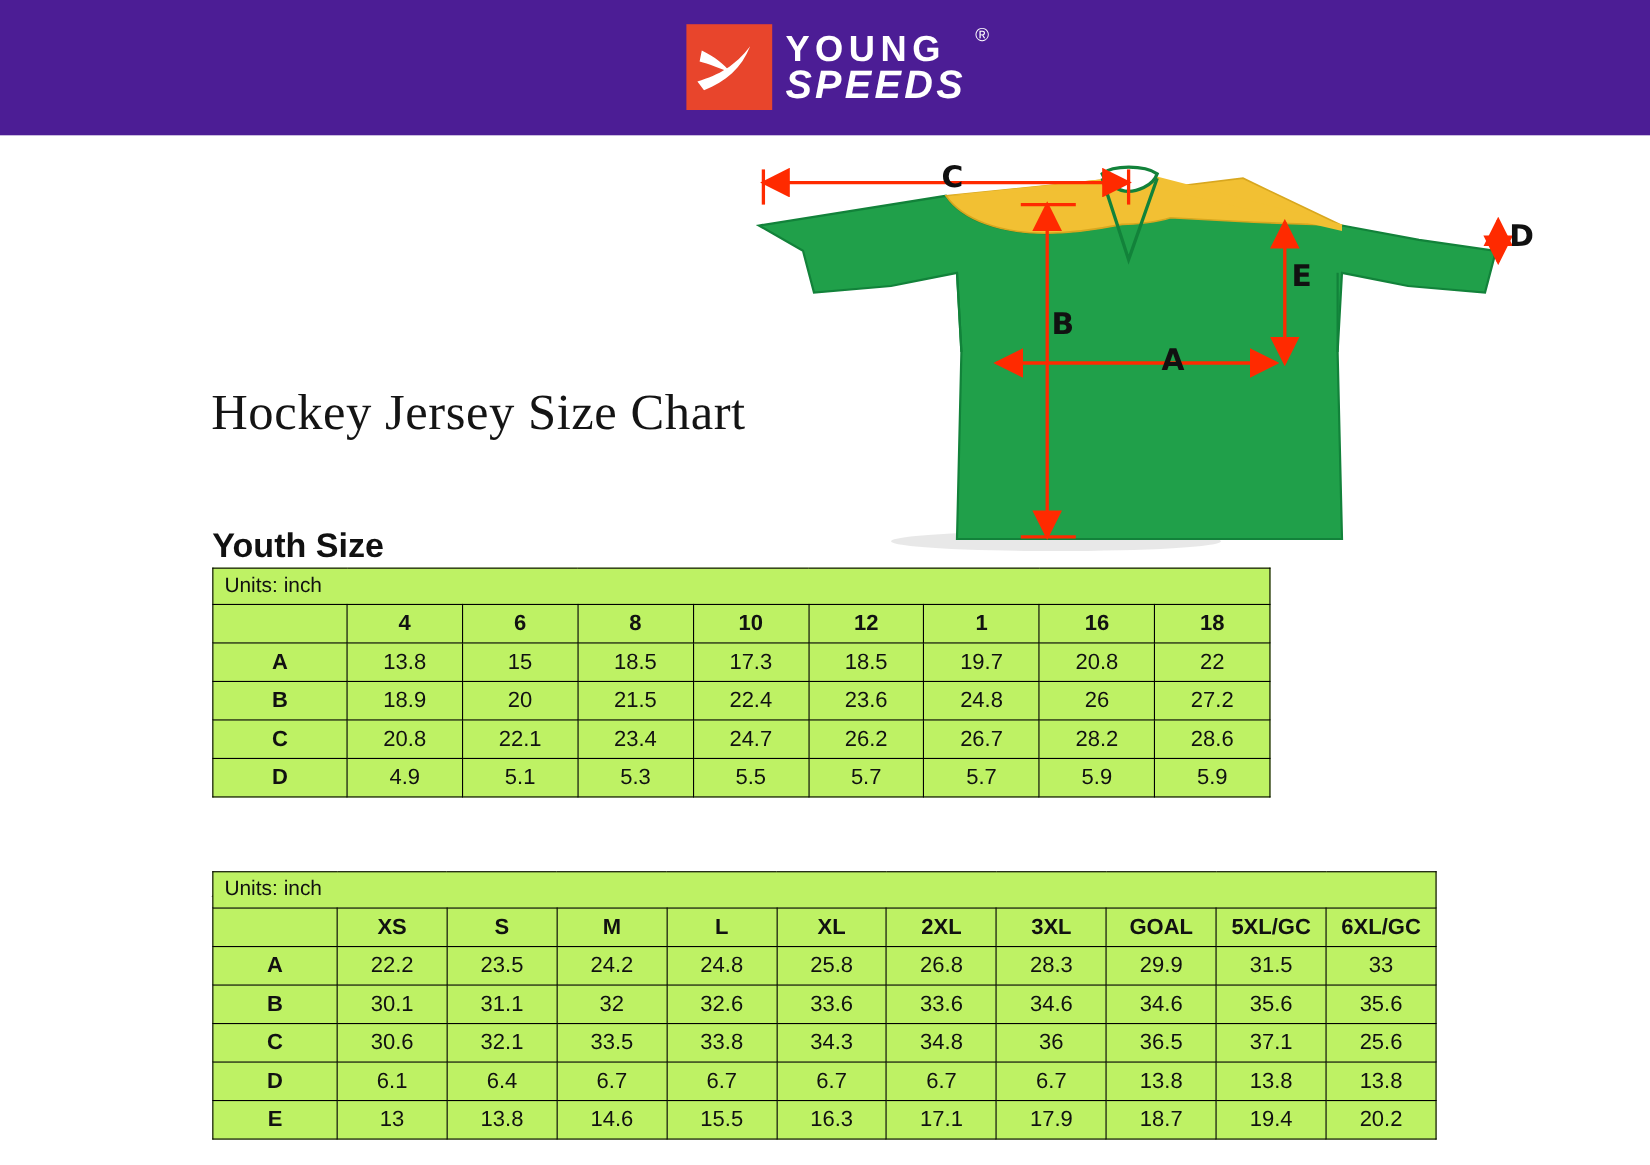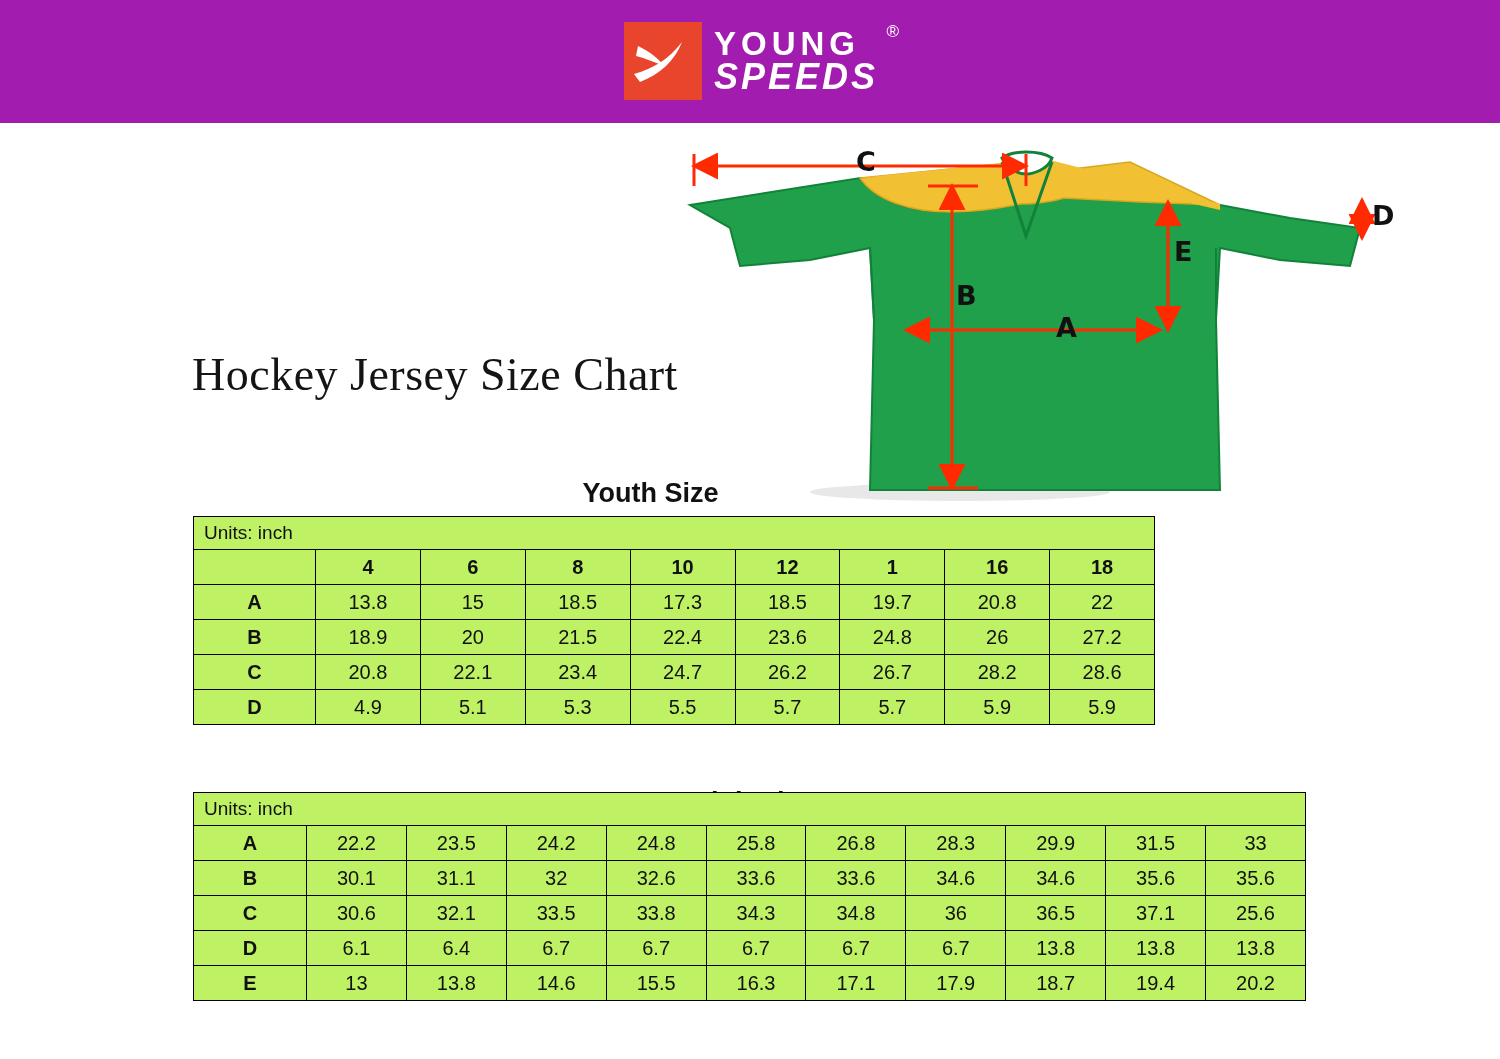--- a/index.html
+++ b/index.html
@@ -14,21 +14,21 @@
     position: relative;
     overflow: hidden;
   }
 
   
   .header-bar {
     position: absolute;
     left: 0; top: 0;
     width: 1500px;
     height: 123px;
-    background: #a21caf;
+    background: #4c1d95;
   }
   .logo {
     position: absolute;
     left: 624px;
     top: 22px;
     display: flex;
     align-items: center;
     gap: 12px;
   }
   .logo-mark {
@@ -82,24 +82,24 @@
     font-family: "Liberation Serif", serif;
     font-size: 46px;
     font-weight: normal;
     color: #141414;
     letter-spacing: 0.5px;
   }
 
   
   .section-title {
     position: absolute;
-    font-size: 27px;
+    font-size: 31px;
     font-weight: bold;
     color: #111111;
-    text-align: center;
+    text-align: left;
   }
   #youth-title { left: 193px; top: 478px; width: 915px; }
   #adult-title { left: 193px; top: 787px; width: 1105px; font-style: italic; }
 
   
   table.size-table {
     position: absolute;
     border-collapse: collapse;
     table-layout: fixed;
     background: #bef264;
@@ -292,20 +292,33 @@
       <col>
       <col>
       <col>
       <col>
   </colgroup>
   <tbody>
     <tr>
       <td class="units-cell" colspan="11">Units: inch</td>
     </tr>
     <tr>
+      <td></td>
+      <td class="hdr">XS</td>
+      <td class="hdr">S</td>
+      <td class="hdr">M</td>
+      <td class="hdr">L</td>
+      <td class="hdr">XL</td>
+      <td class="hdr">2XL</td>
+      <td class="hdr">3XL</td>
+      <td class="hdr">GOAL</td>
+      <td class="hdr">5XL/GC</td>
+      <td class="hdr">6XL/GC</td>
+    </tr>
+    <tr>
       <td class="rowlabel">A</td>
       <td>22.2</td>
       <td>23.5</td>
       <td>24.2</td>
       <td>24.8</td>
       <td>25.8</td>
       <td>26.8</td>
       <td>28.3</td>
       <td>29.9</td>
       <td>31.5</td>

